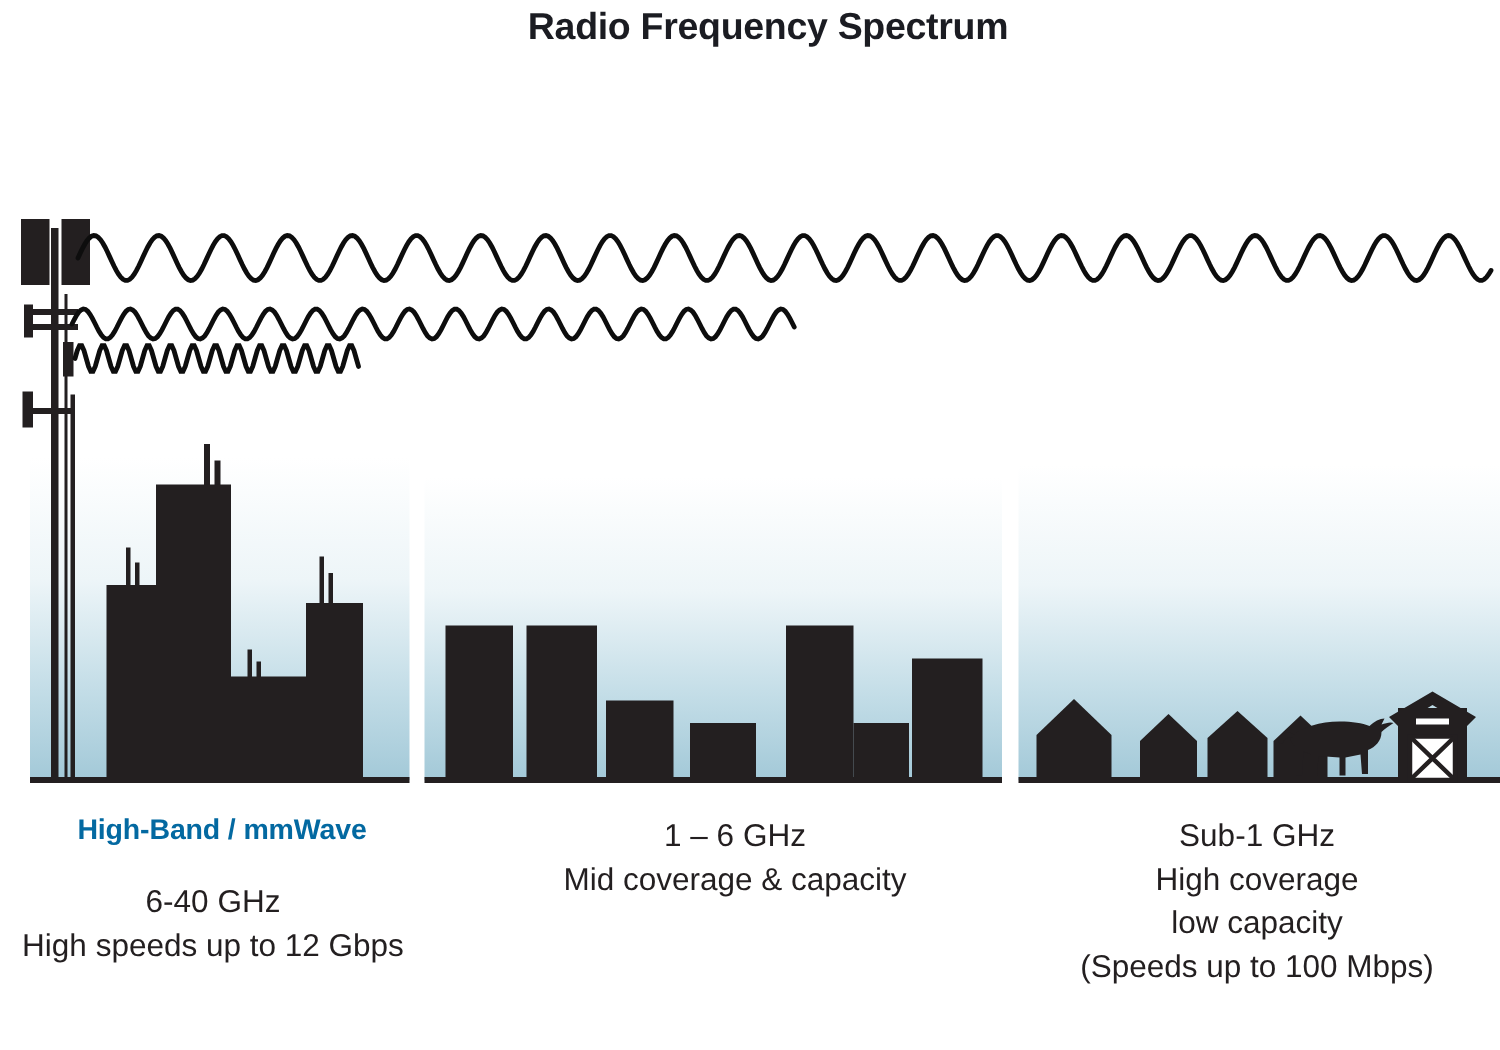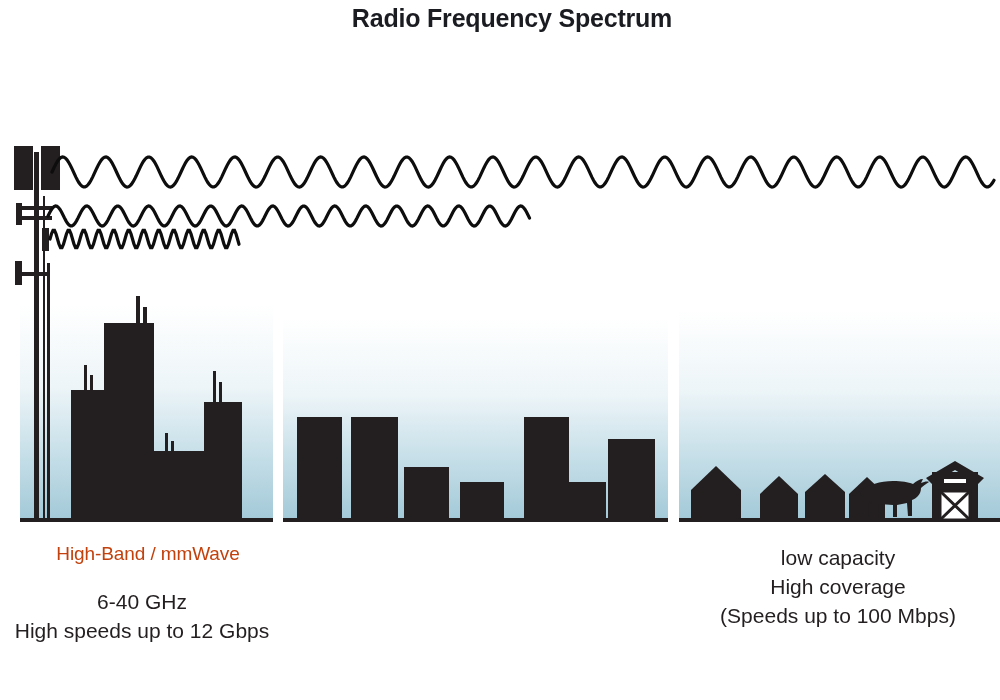--- a/index.html
+++ b/index.html
@@ -57,22 +57,22 @@
     position: absolute;
     top: 0;
     text-align: center;
   }
   .band-caption.b0 { left: 0px;   width: 284px; }
   .band-caption.b1 { left: 330px; width: 320px; }
   .band-caption.b2 { left: 676px; width: 324px; }
 
   .band-name {
     font-size: 19px;
-    font-weight: normal;
-    color: #c2410c;
+    font-weight: bold;
+    color: #0369a1;
     letter-spacing: -0.1px;
     margin: 0 0 22px 12px;
     white-space: nowrap;
   }
   .band-lines {
     font-size: 21px;
     line-height: 29px;
     color: #231f20;
     font-weight: normal;
   }
@@ -220,24 +220,29 @@
 
     <div class="band-caption b0">
       <div class="band-name">High-Band / mmWave</div>
       <div class="band-lines">
         <div>6-40 GHz</div>
         <div>High speeds up to 12 Gbps</div>
       </div>
     </div>
 
     <div class="band-caption b1">
+      <div class="band-lines">
+        <div>1 – 6 GHz</div>
+        <div>Mid coverage &amp; capacity</div>
+      </div>
     </div>
 
     <div class="band-caption b2">
       <div class="band-lines">
+        <div>Sub-1 GHz</div>
+        <div>High coverage</div>
         <div>low capacity</div>
-        <div>High coverage</div>
         <div>(Speeds up to 100 Mbps)</div>
       </div>
     </div>
 
   </div>
 </div>
 
 </body></html>

